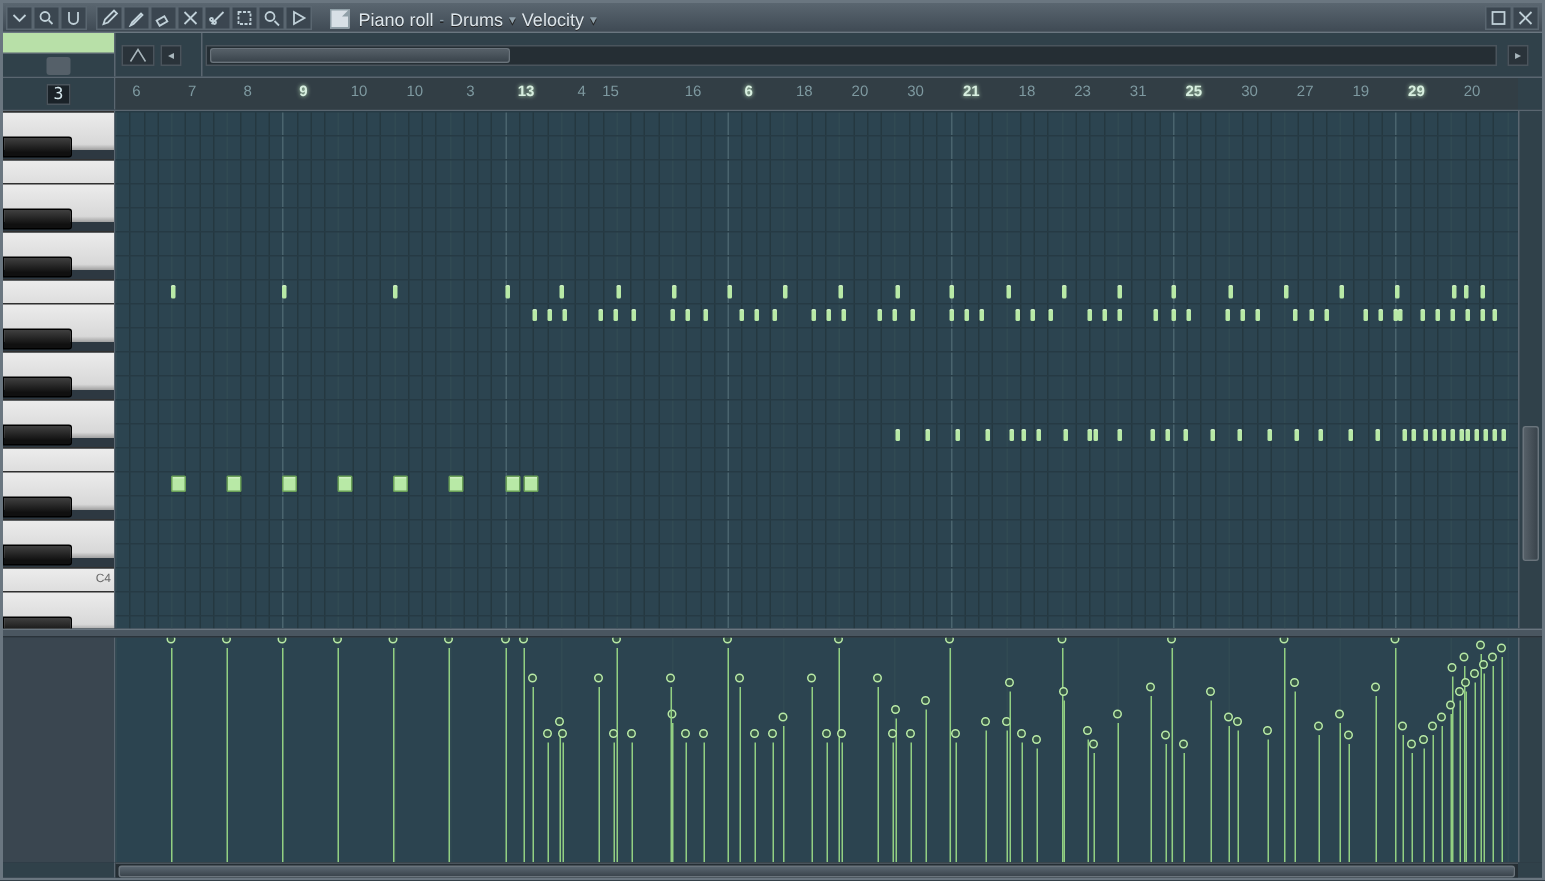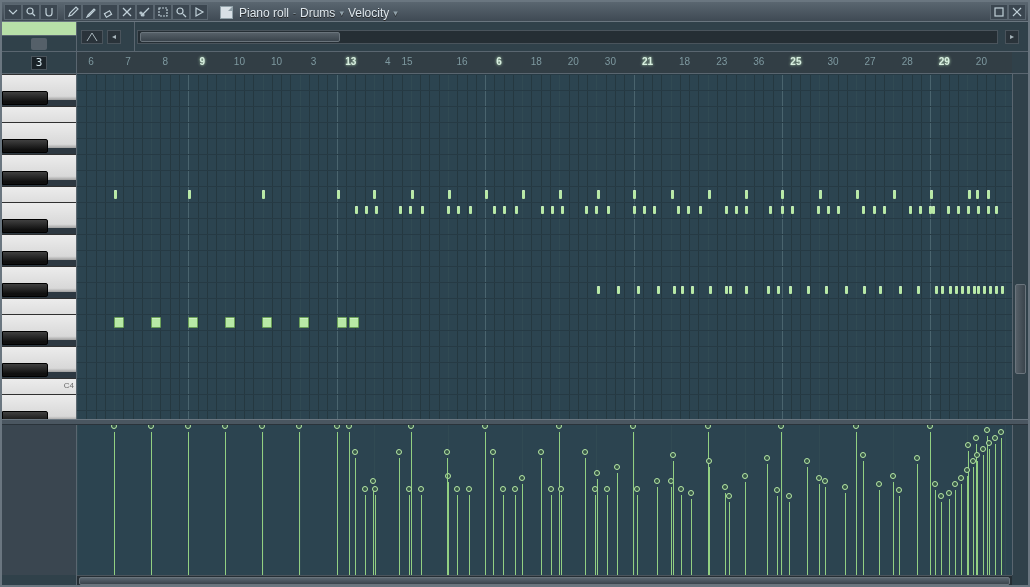--- a/index.html
+++ b/index.html
@@ -503,25 +503,25 @@
         <div class="tick" style="left: 310.8px;">4</div>
         <div class="tick" style="left: 330px;">15</div>
         <div class="tick" style="left: 385px;">16</div>
         <div class="tick highlight" style="left: 422.1px;">6</div>
         <div class="tick" style="left: 459.2px;">18</div>
         <div class="tick" style="left: 496.3px;">20</div>
         <div class="tick" style="left: 533.4px;">30</div>
         <div class="tick highlight" style="left: 570.5px;">21</div>
         <div class="tick" style="left: 607.6px;">18</div>
         <div class="tick" style="left: 644.7px;">23</div>
-        <div class="tick" style="left: 681.8px;">36</div>
+        <div class="tick" style="left: 681.8px;">31</div>
         <div class="tick highlight" style="left: 718.9px;">25</div>
         <div class="tick" style="left: 756px;">30</div>
         <div class="tick" style="left: 793.1px;">27</div>
-        <div class="tick" style="left: 830.2px;">28</div>
+        <div class="tick" style="left: 830.2px;">19</div>
         <div class="tick highlight" style="left: 867.3px;">29</div>
         <div class="tick" style="left: 904.4px;">20</div>
       </div>
     <div class="ruler-scroll-gap"></div>
   </div>
 
   <div class="main-row">
     <div class="piano-col" id="piano">
         <div class="piano-key white-key" style="top: 0px; height: 25.6px;"></div>
         <div class="piano-key white-key" style="top: 32px; height: 25.6px;"></div>

